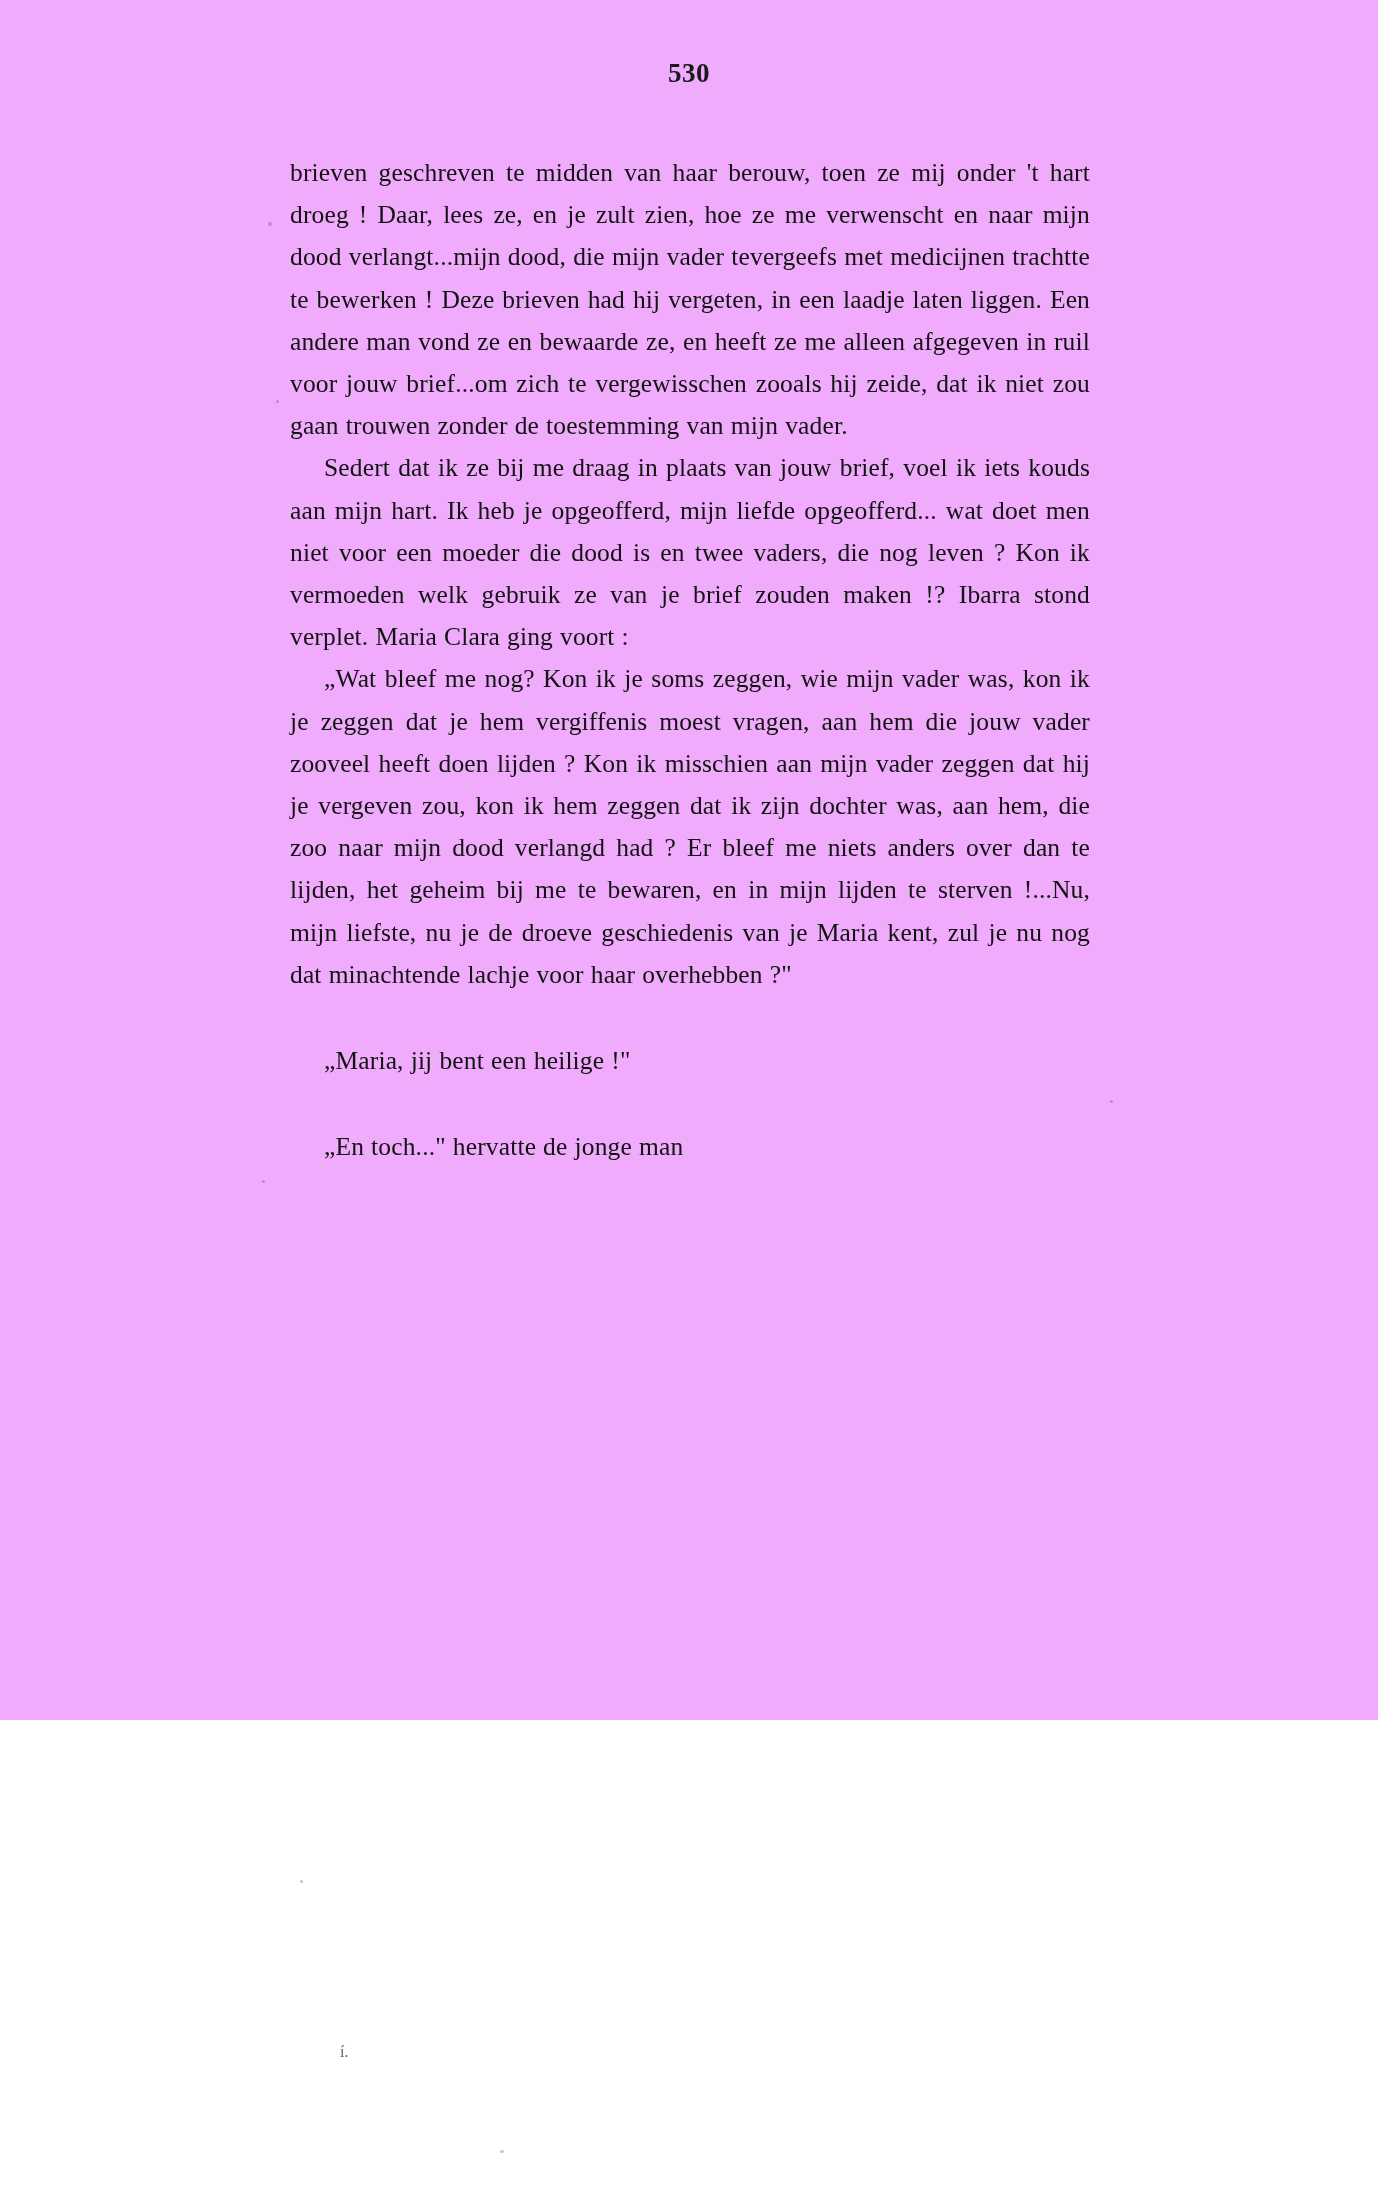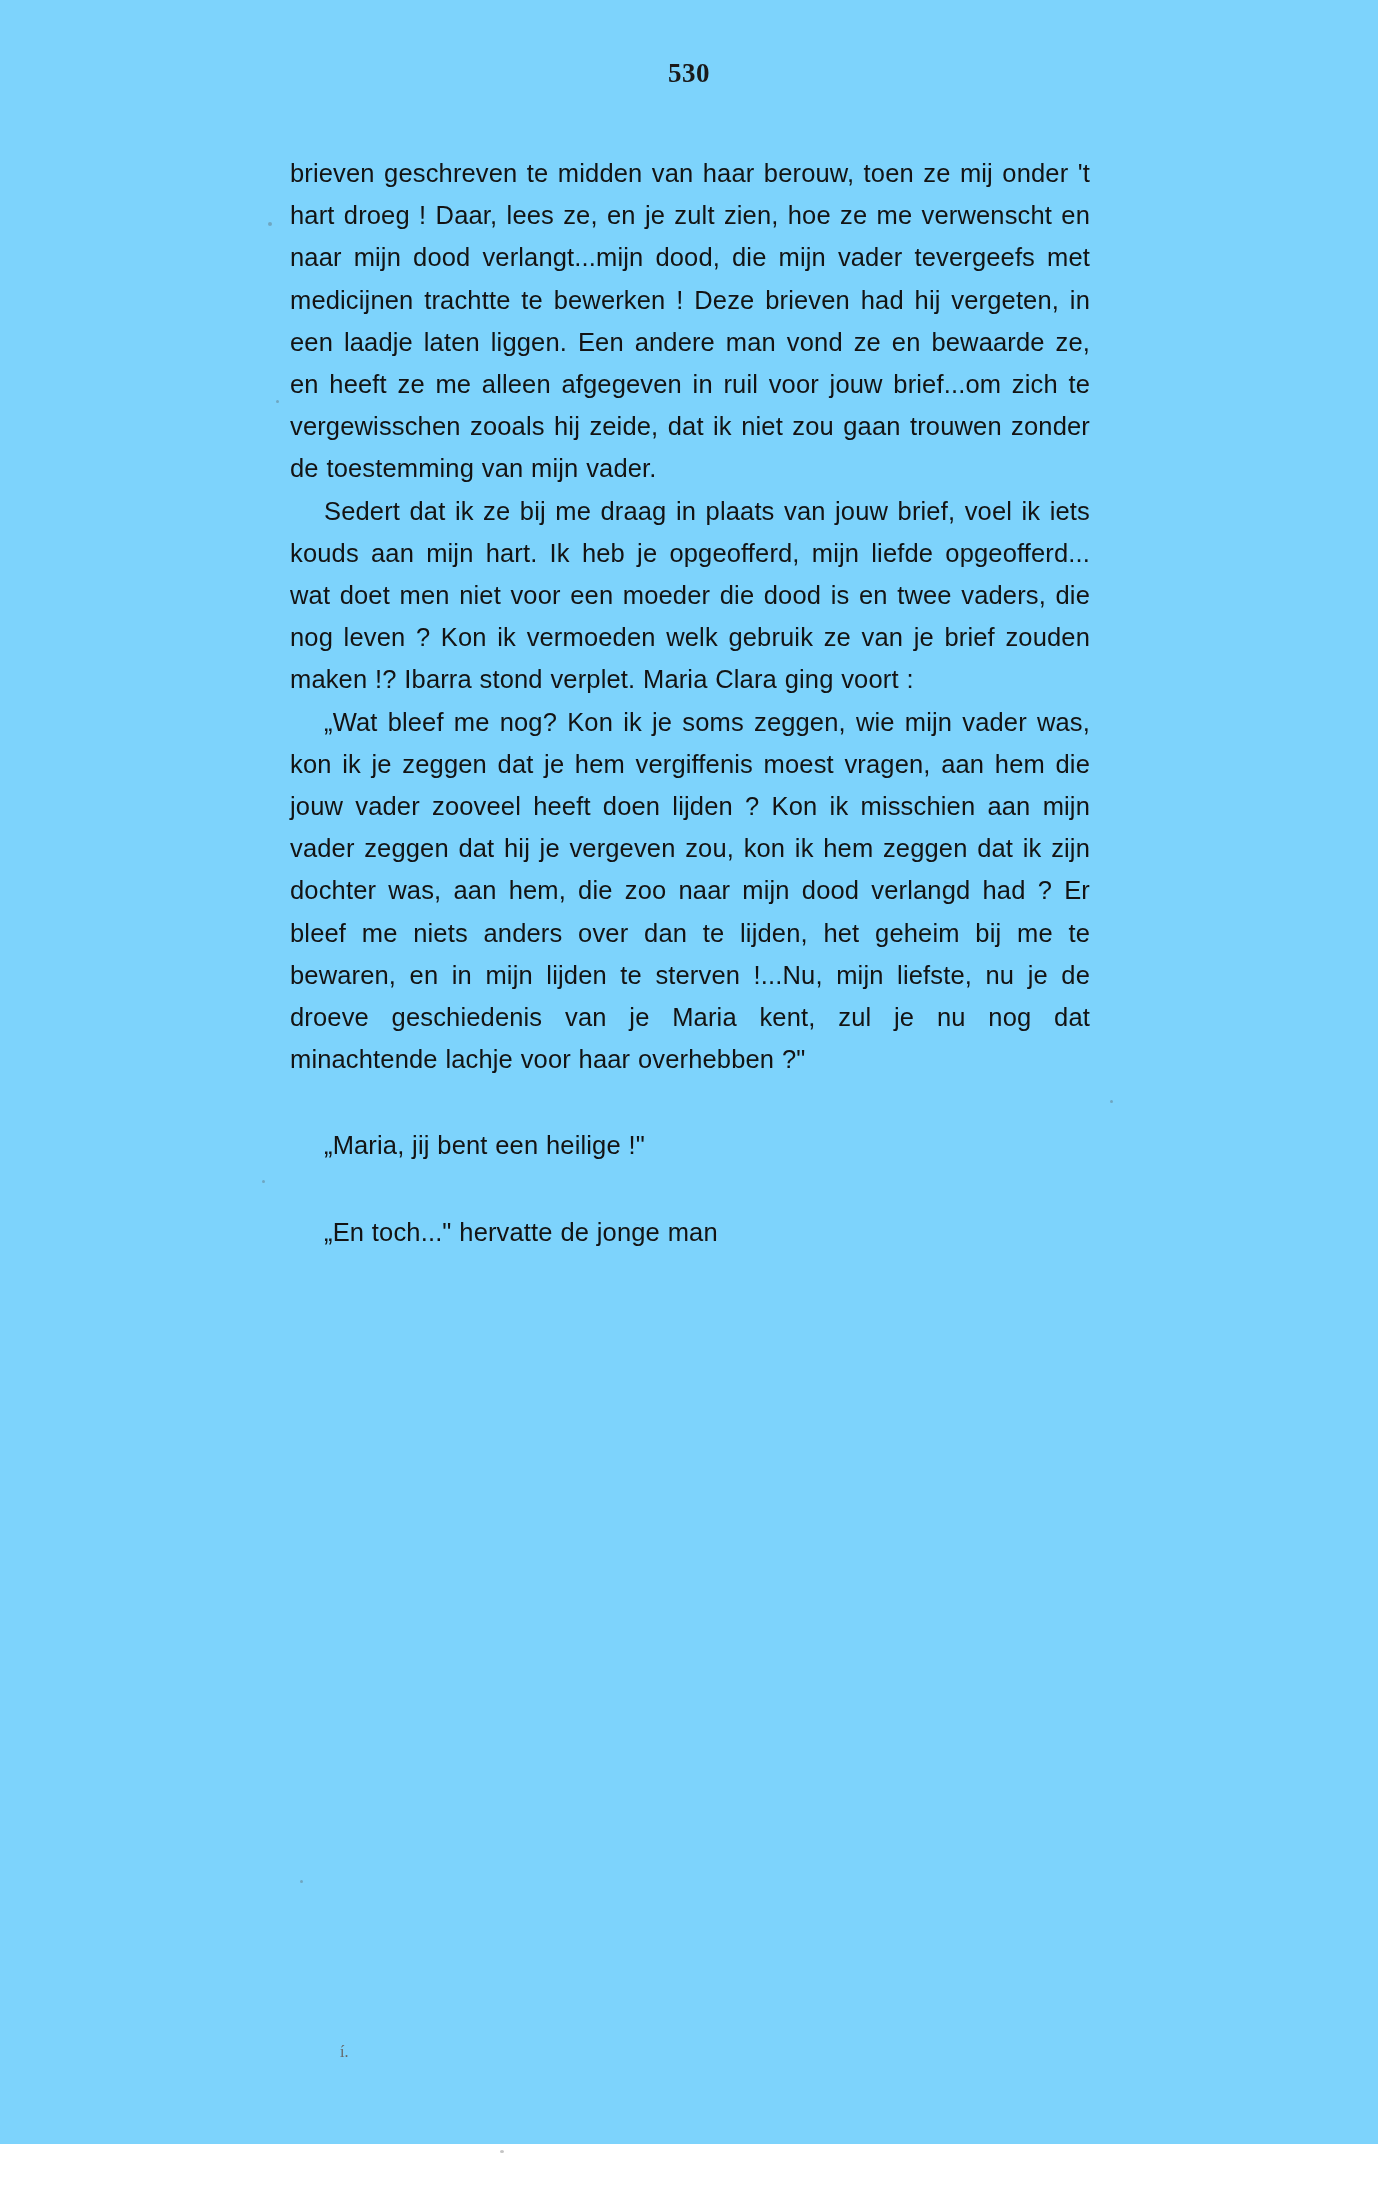--- a/index.html
+++ b/index.html
@@ -12,22 +12,22 @@
     height: 2195px;
     font-family: "Liberation Serif", serif;
     color: #1a1a1a;
     position: relative;
     overflow: hidden;
   }
   .page {
     position: absolute;
     top: 0; left: 0;
     width: 1378px;
-    height: 2144px;
-    background: #7dd3fc;
+    height: 1720px;
+    background: #f0abfc;
   }
   .page-number {
     position: absolute;
     top: 58px;
     left: 0;
     width: 1378px;
     text-align: center;
     font-size: 27px;
     font-weight: bold;
     letter-spacing: 0.5px;
@@ -40,21 +40,21 @@
     width: 800px;
   }
   p.para {
     margin: 0;
     font-size: 25.5px;
     line-height: 42.2px;
     text-align: justify;
     text-justify: inter-word;
     letter-spacing: 0.15px;
     word-spacing: 0.5px;
-    font-family: Liberation Sans, sans-serif;
+    font-family: Liberation Serif, serif;
     color: #131313;
   }
   p.para.indent {
     text-indent: 34px;
   }
   p.para.last-short {
     text-align: left;
     margin-top: 44px;
   }
   .smudge {

